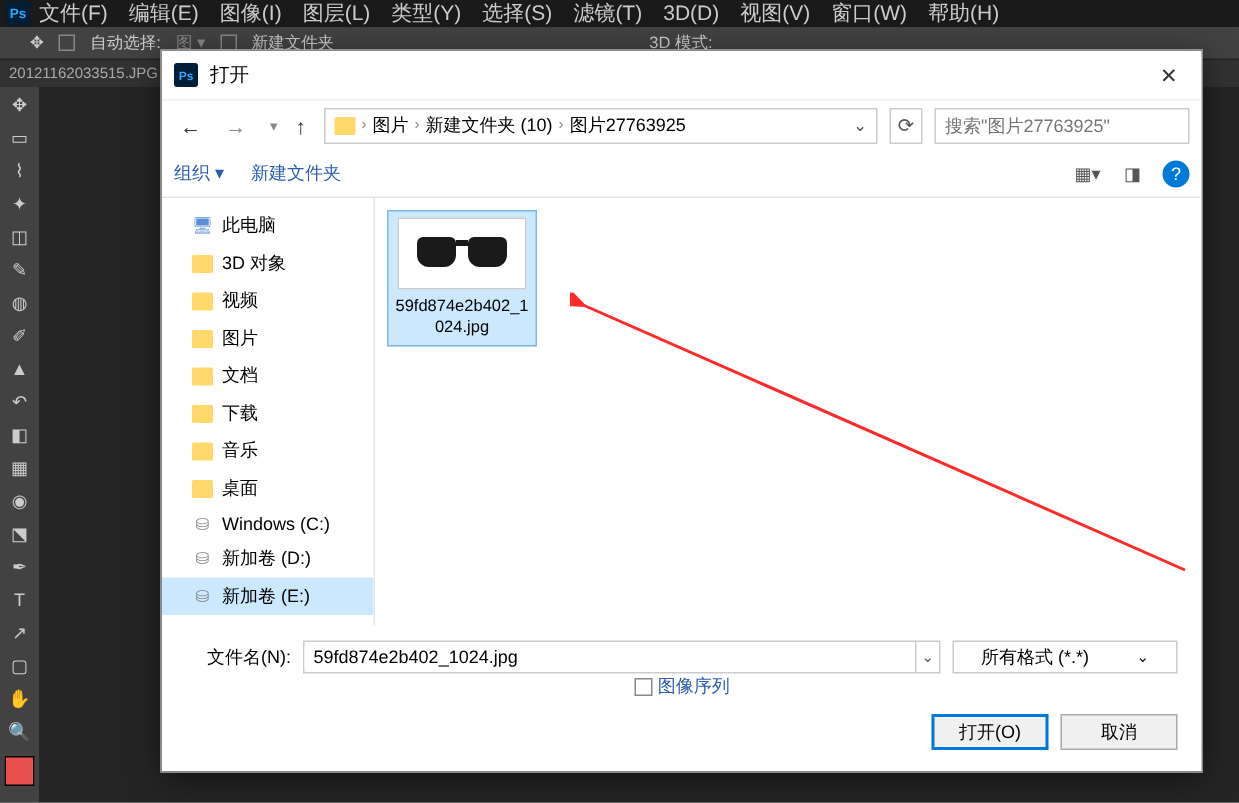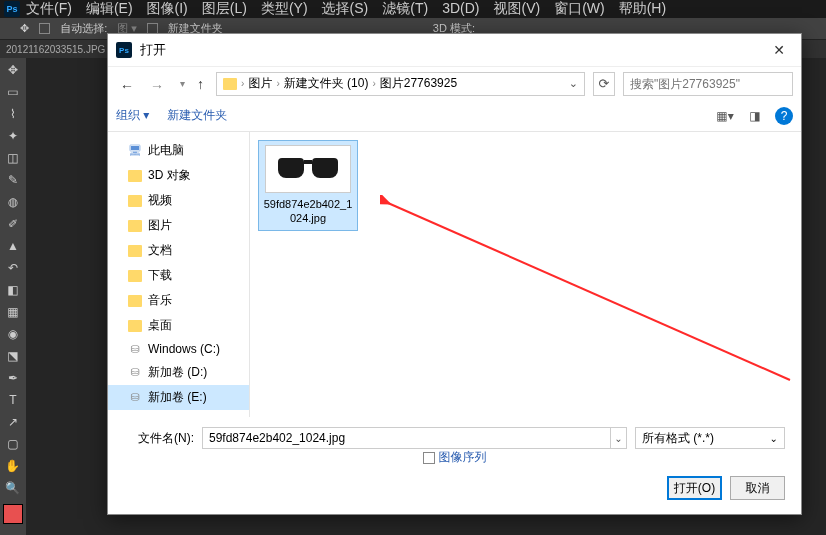--- a/index.html
+++ b/index.html
@@ -60,25 +60,25 @@
 .sunglasses::after { right: 0; }
 .sunglasses .bridge { position: absolute; left: 26px; width: 8px; height: 4px; background: #1a1a1a; top: 2px; }
 .fname { word-break: break-all; line-height: 1.3; }
 
 .dlg-bottom { padding: 10px 16px 14px; font-size: 12px; }
 .row { display: flex; align-items: center; gap: 8px; }
 .row .lbl { width: 70px; text-align: right; }
 .drop { display: flex; align-items: center; justify-content: center; width: 16px; border-left: 1px solid #ccc; height: 22px; font-size: 10px; color: #555; }
 .input-wrap { display: flex; flex: 1; border: 1px solid #ccc; height: 22px; align-items: center; }
 .input-wrap input { border: none; flex: 1; padding: 0 6px; font-size: 12px; outline: none; }
-.filter-sel { width: 150px; height: 22px; border: 1px solid #ccc; font-size: 12px; padding: 0 6px; display: flex; align-items: center; justify-content: space-between; }
+.filter-sel { width: 150px; height: 22px; border: 1px solid #ccc; font-size: 12px; padding: 0 18px; display: flex; align-items: center; justify-content: space-between; }
 .chk-row { display: flex; align-items: center; gap: 4px; justify-content: center; color: #2a5db0; margin-bottom: 10px; }
 .chk-row .cb { width: 12px; height: 12px; border: 1px solid #888; }
 .btns { display: flex; justify-content: flex-end; gap: 8px; }
-.btn { width: 55px; height: 24px; border: 1px solid #aaa; background: #f0f0f0; font-size: 12px; display: flex; align-items: center; justify-content: center; }
+.btn { width: 78px; height: 24px; border: 1px solid #aaa; background: #f0f0f0; font-size: 12px; display: flex; align-items: center; justify-content: center; }
 .btn.primary { border: 2px solid #0078d7; }
 
 .red-arrow { position: absolute; pointer-events: none; }
 </style>
 </head>
 <body>
 
 <div class="ps-bg">
   <div class="ps-top">
     <div class="ps-logo">Ps</div>

